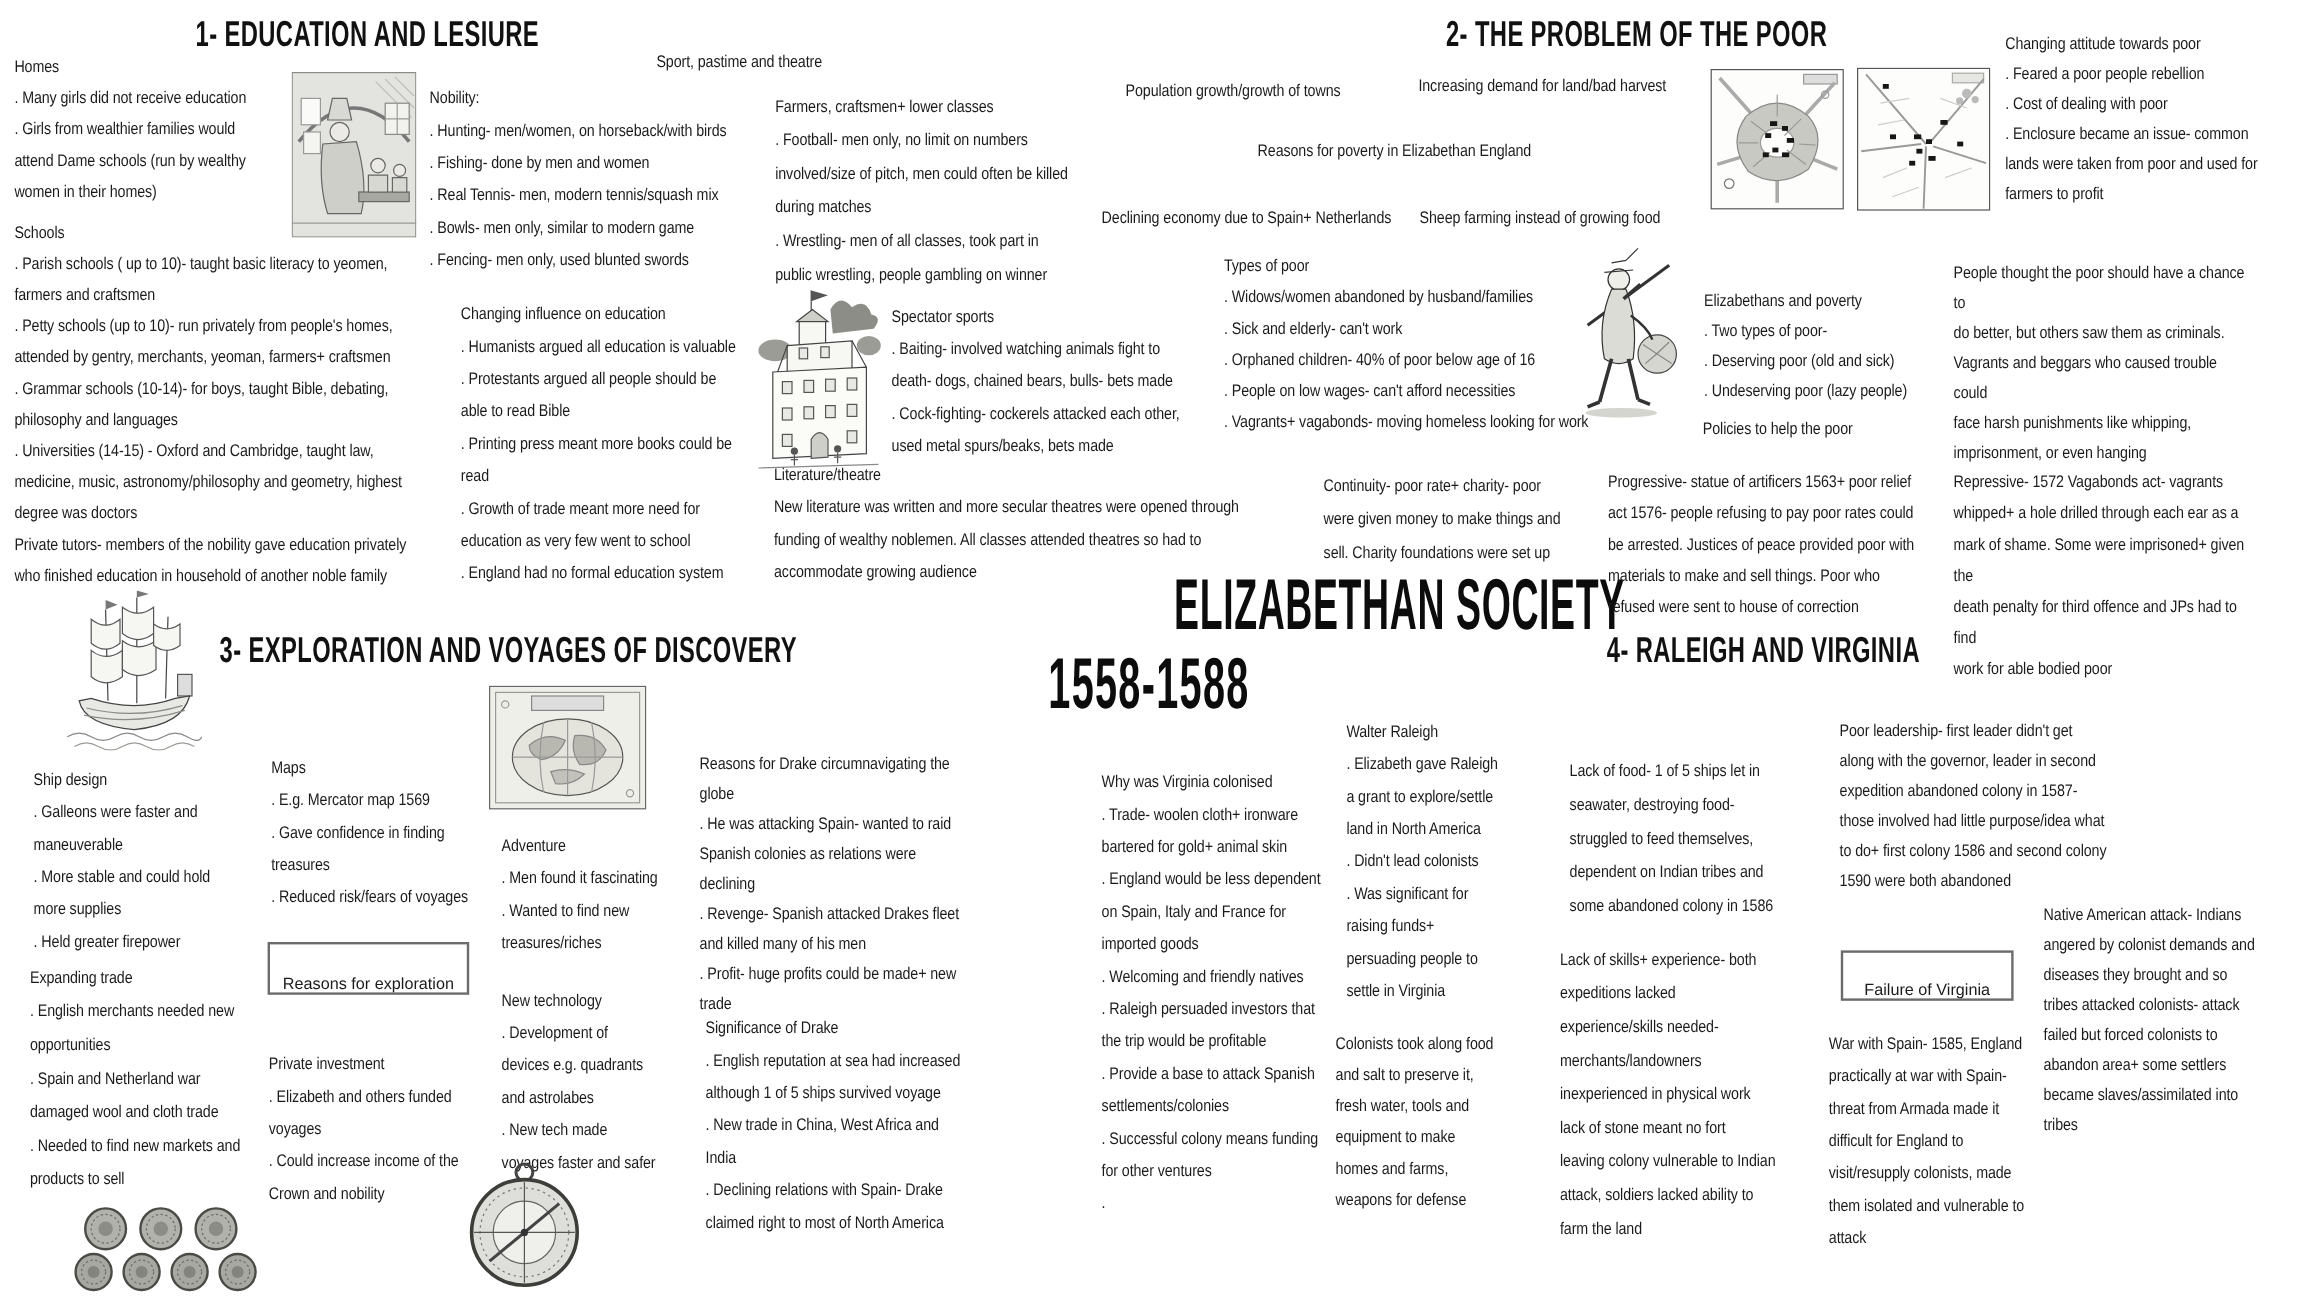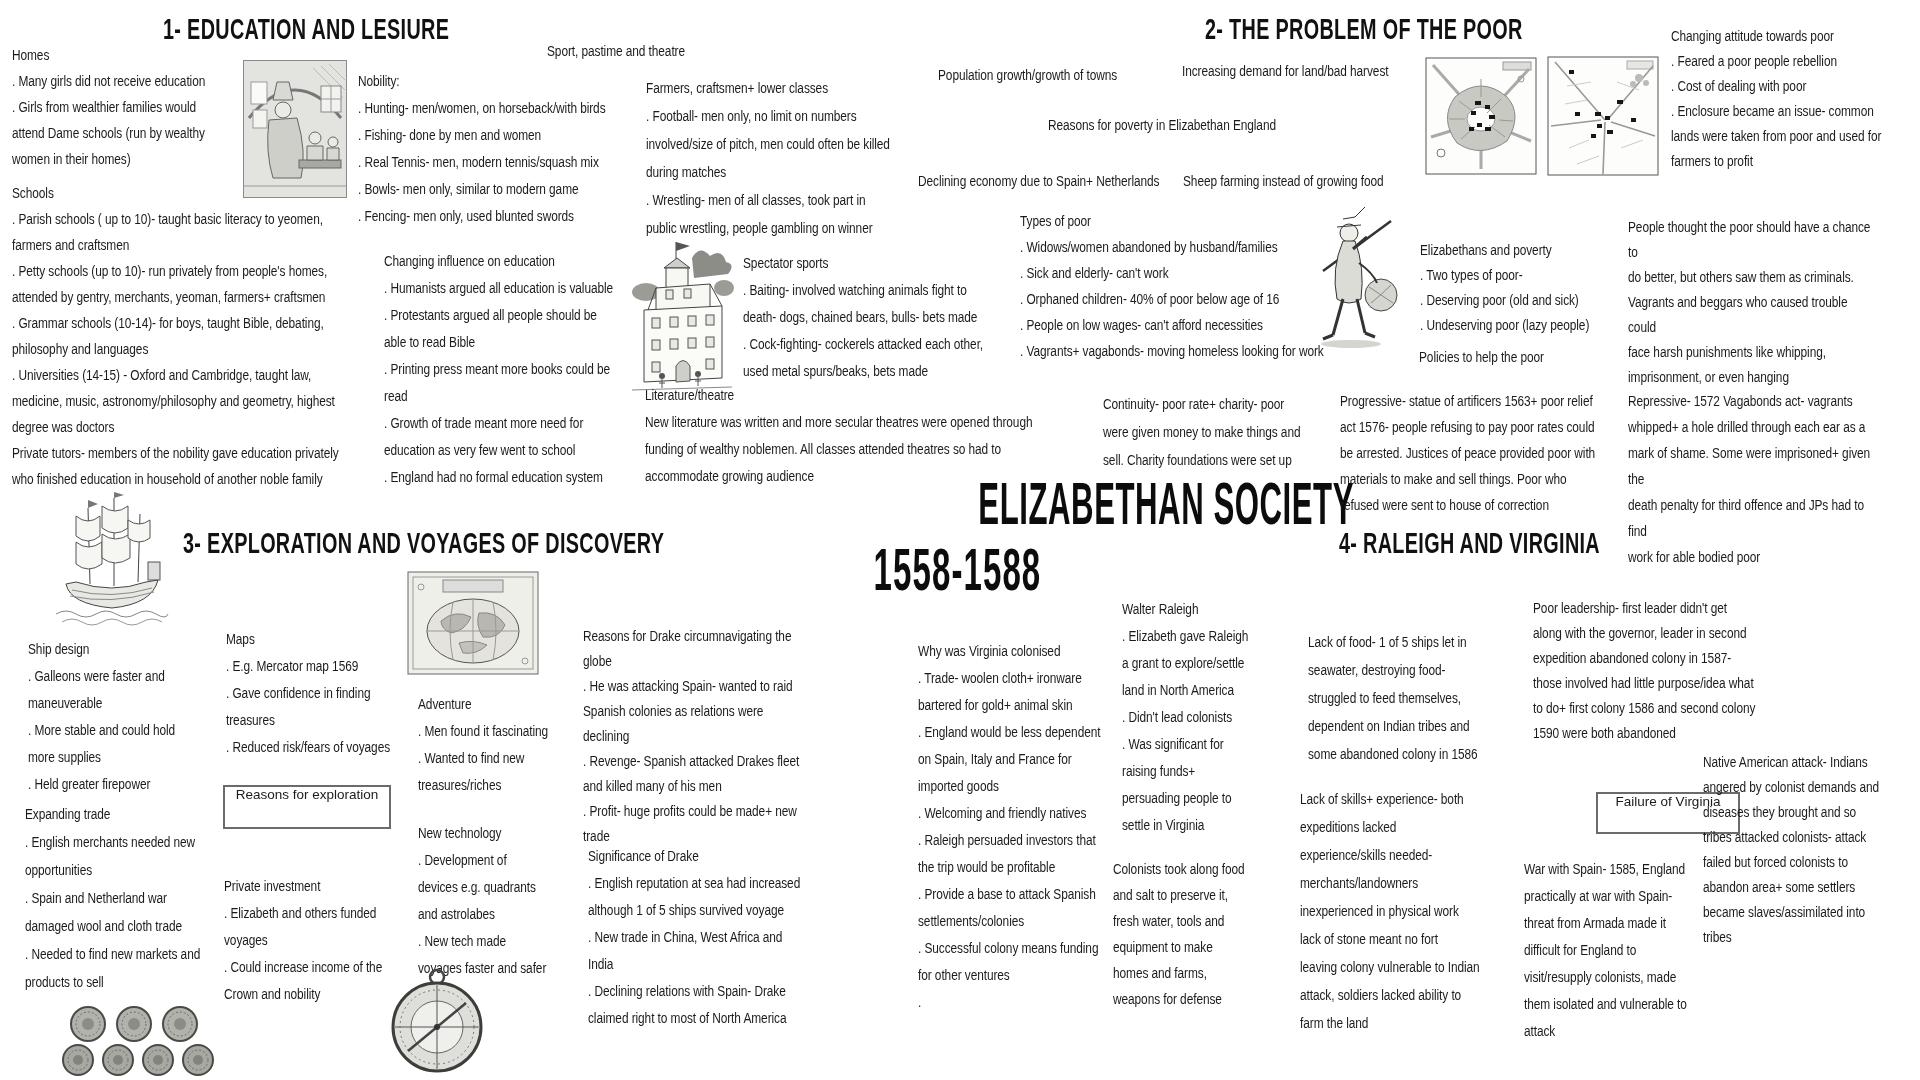--- a/index.html
+++ b/index.html
@@ -18,21 +18,21 @@
     position:absolute;font-weight:700;font-size:30px;letter-spacing:.5px;
     white-space:nowrap;color:#111;transform:scaleX(.66);transform-origin:0 0;
   }
   .main-title-wrap{position:absolute;}
   .mt1{display:inline-block;font-weight:700;font-size:60px;line-height:1;
        transform:scaleX(.52);letter-spacing:1px;white-space:nowrap;color:#0c0c0c;}
   .mt2{display:inline-block;font-weight:700;font-size:60px;line-height:1;
        transform:scaleX(.55);letter-spacing:2px;white-space:nowrap;color:#0c0c0c;}
   .box-label{
     position:absolute;border:2px solid #6b6b6b;background:#fff;
-    display:flex;align-items:flex-start;justify-content:center;
+    display:flex;align-items:flex-end;justify-content:center;
     font-size:13.5px;color:#1b1b1b;
   }
   .img{position:absolute;}
   svg{display:block}
 </style>
 </head>
 <body>
 
 <div class="sec-title" style="left:163px;top:12px">1- EDUCATION AND LESIURE</div>
 
@@ -440,21 +440,21 @@
 leaving colony vulnerable to Indian
 attack, soldiers lacked ability to
 farm the land</div>
 <div class="hw lh25" style="left:1533px;top:596px">Poor leadership- first leader didn't get
 along with the governor, leader in second
 expedition abandoned colony in 1587-
 those involved had little purpose/idea what
 to do+ first colony 1586 and second colony
 1590 were both abandoned</div>
 
-<div class="box-label" style="left:1596px;top:792px;width:140px;height:38px">
+<div class="box-label" style="left:1534px;top:792px;width:140px;height:38px">
   <span>Failure of Virginia</span>
 </div>
 
 <div class="hw lh27" style="left:1524px;top:856px">War with Spain- 1585, England
 practically at war with Spain-
 threat from Armada made it
 difficult for England to
 visit/resupply colonists, made
 them isolated and vulnerable to
 attack</div>

